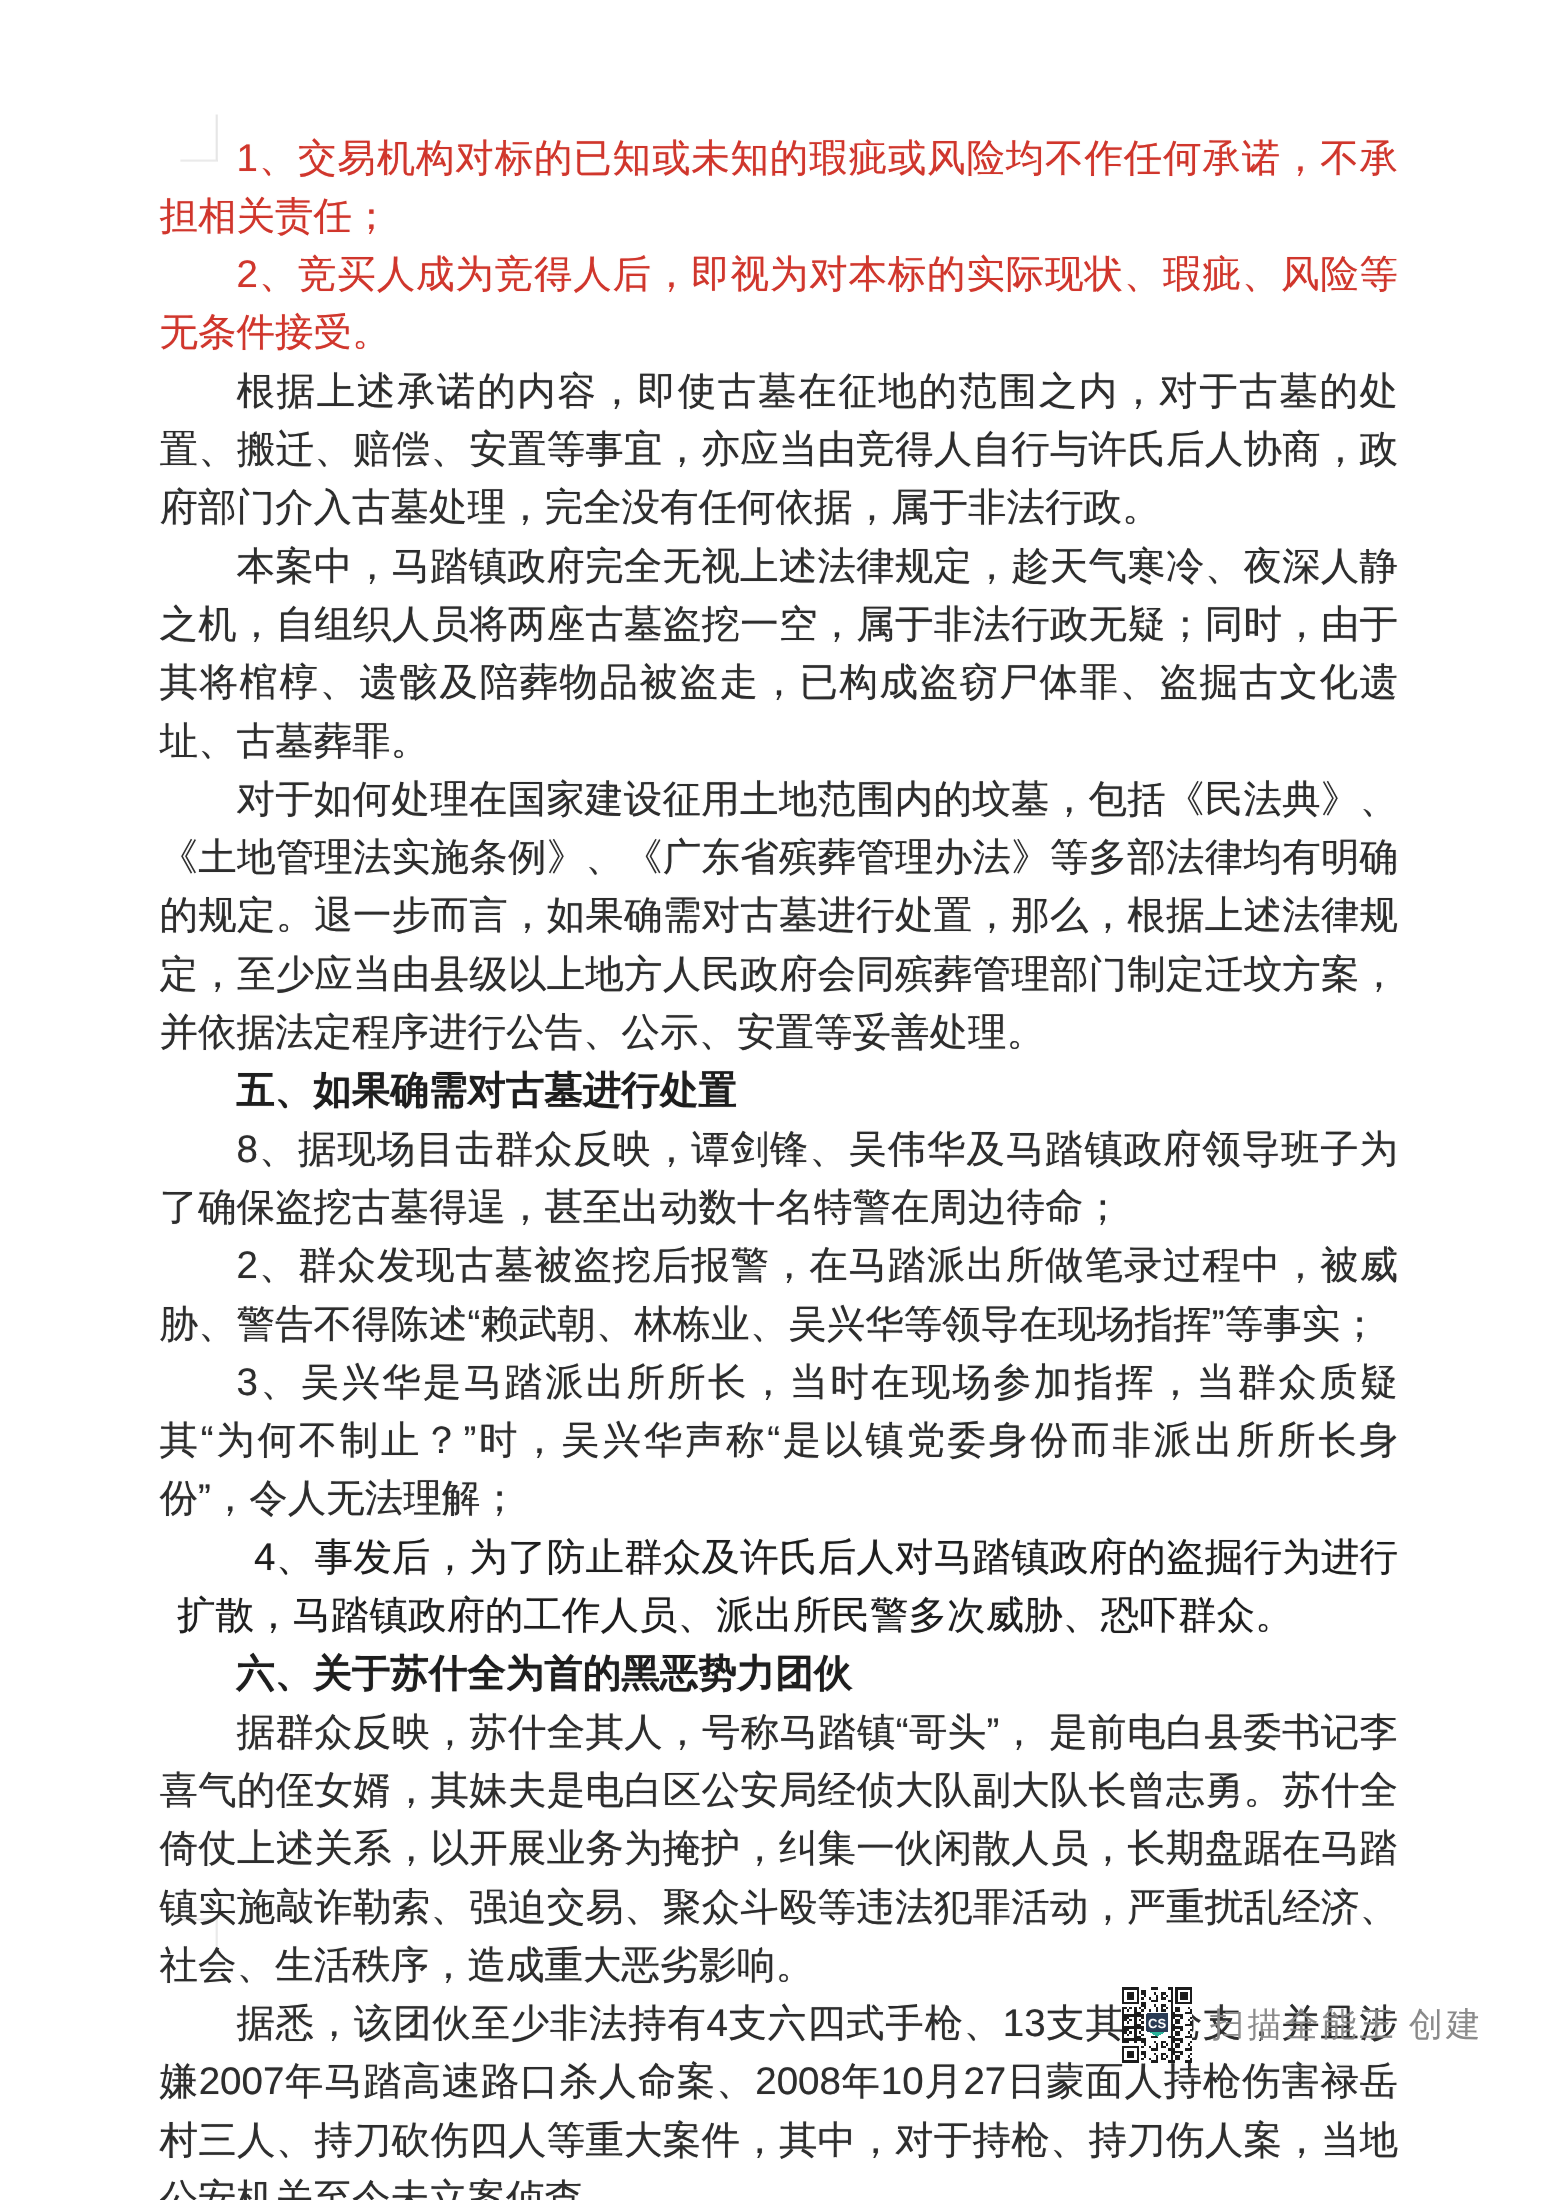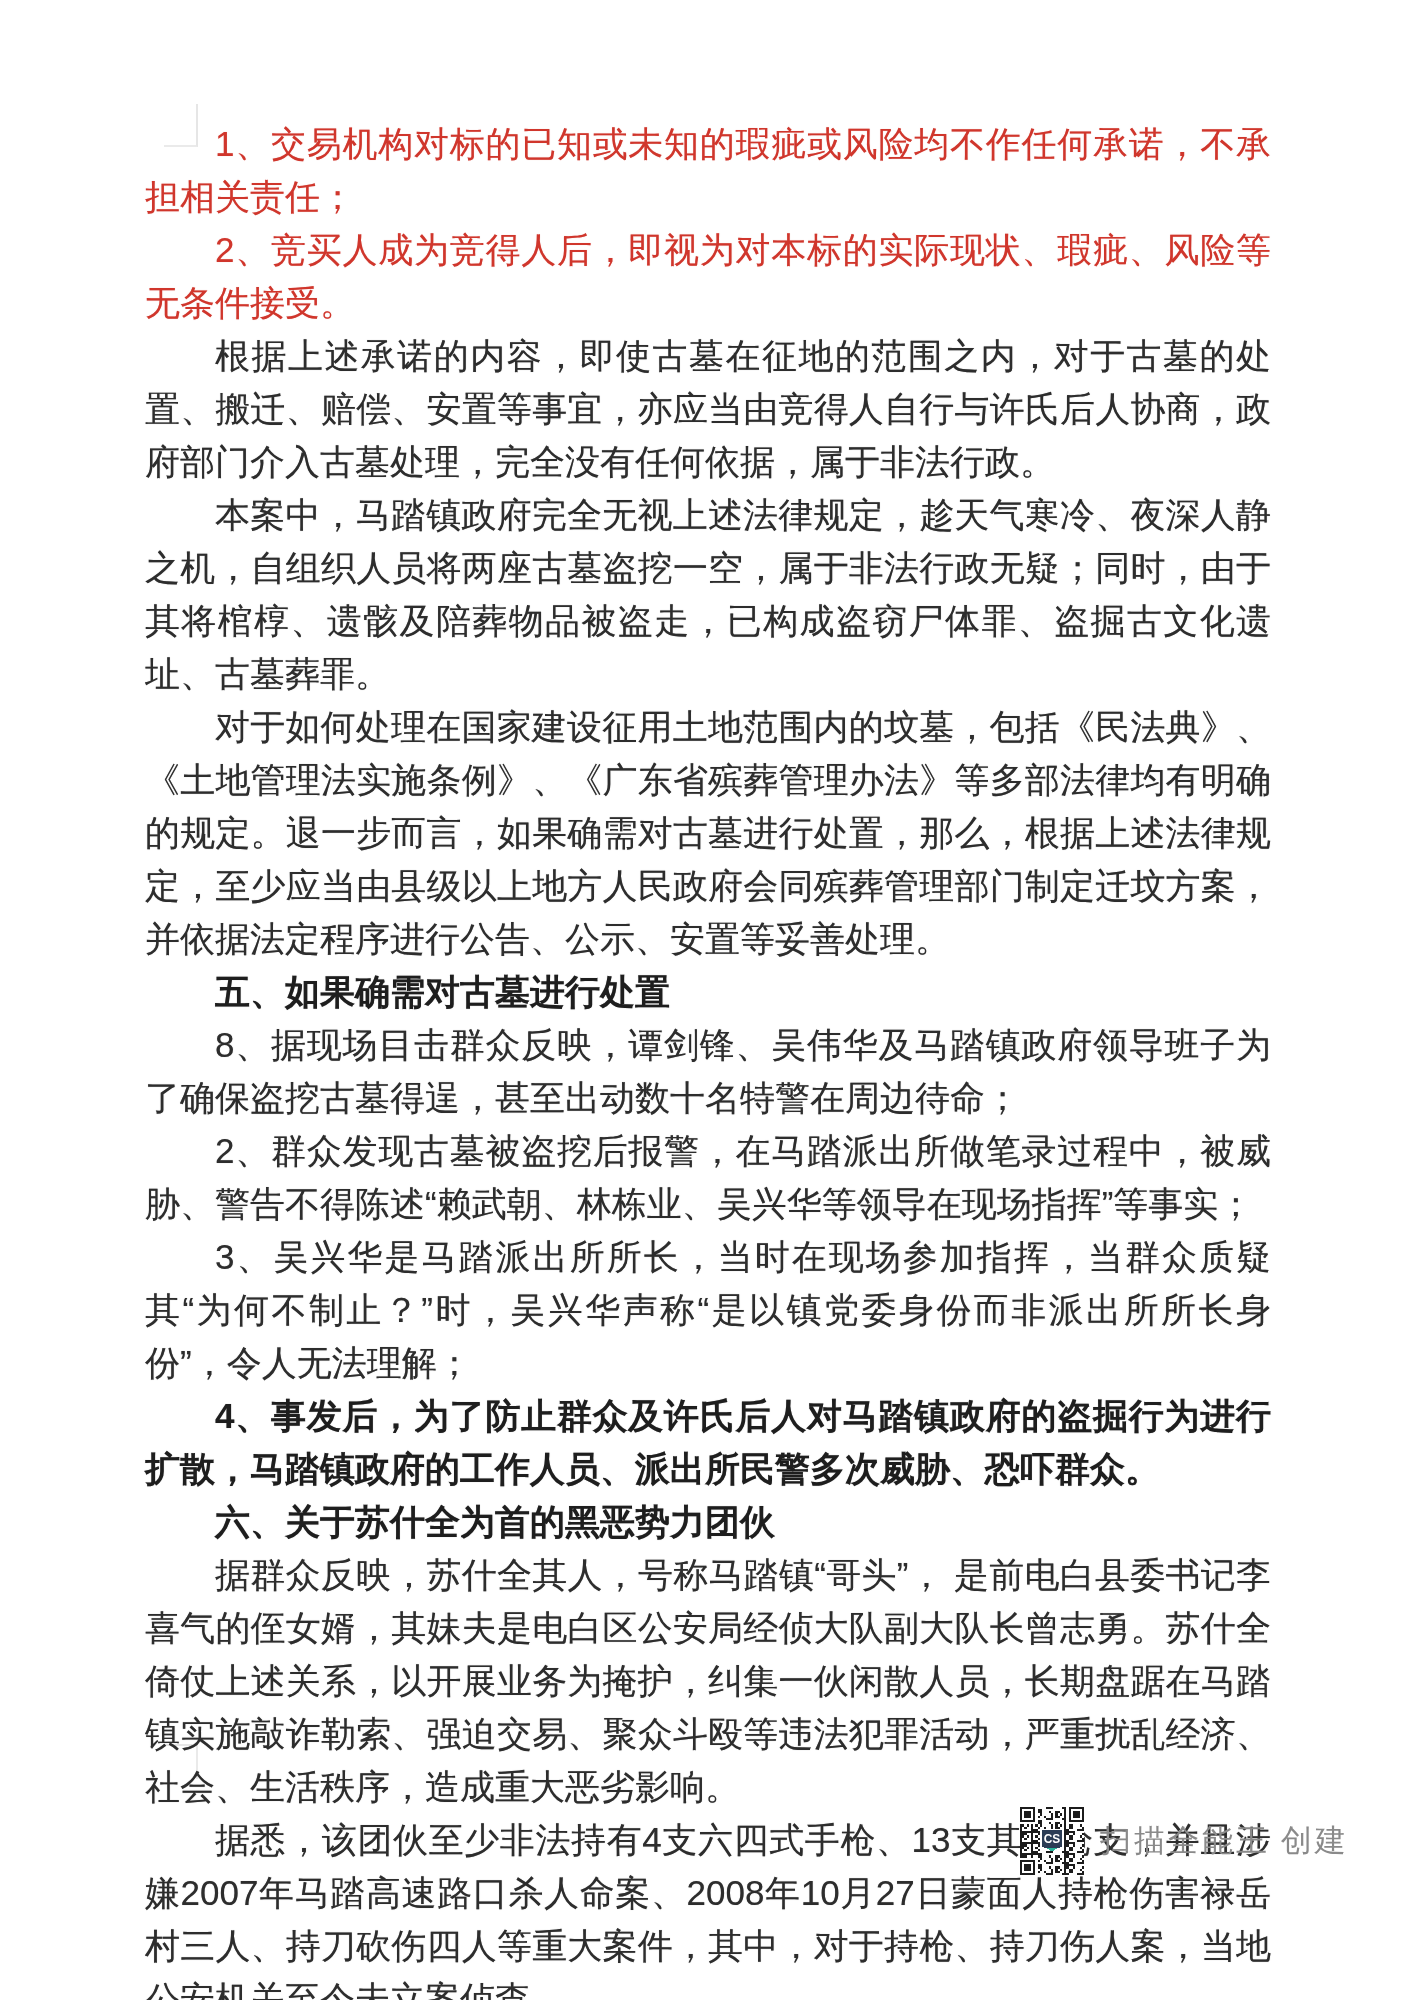--- a/index.html
+++ b/index.html
@@ -39,22 +39,23 @@
   }
   .content p.red{
     color:#d0362c;
     text-shadow:0 0 .7px rgba(208,54,44,.5);
   }
   .content p.heading{
     font-weight:bold;
     color:#1e1e1e;
   }
   .content p.bold{
-    font-weight:bold;
+    font-weight:normal;
     color:#1e1e1e;
+    margin-left:16px;
   }
   .watermark{
     position:absolute;
     left:1020px;top:1806px;
     display:flex;align-items:center;
   }
   .qr{width:64px;height:70px;display:block;}
   .wm-text{
     margin-left:16px;
     font-family:Liberation Serif, serif;

